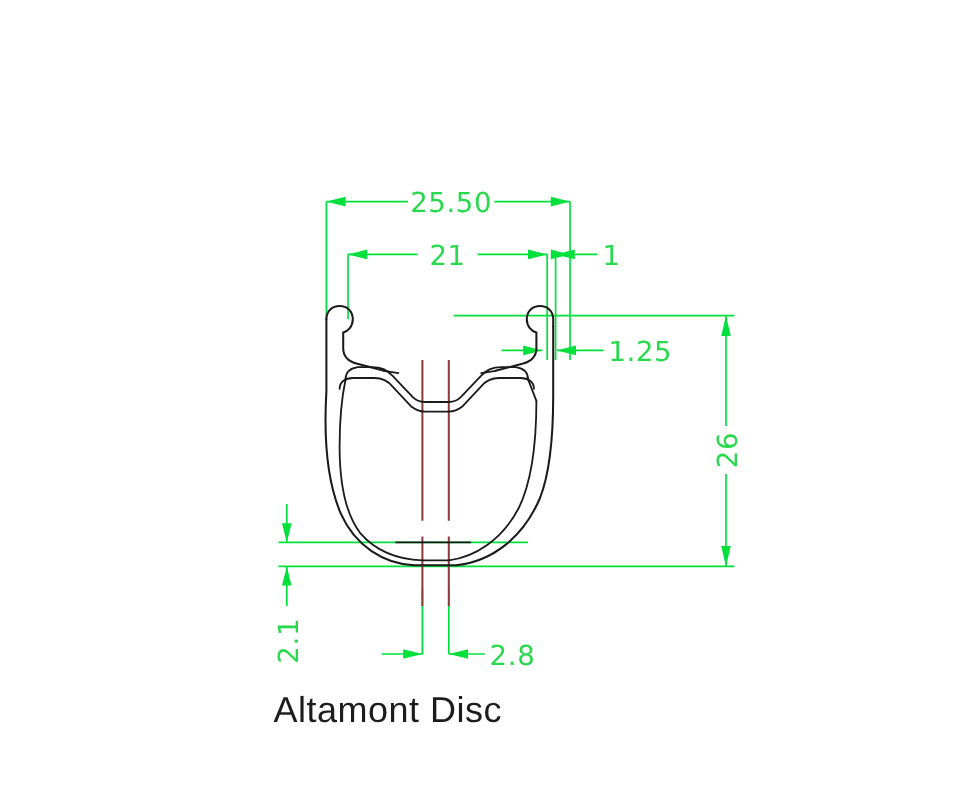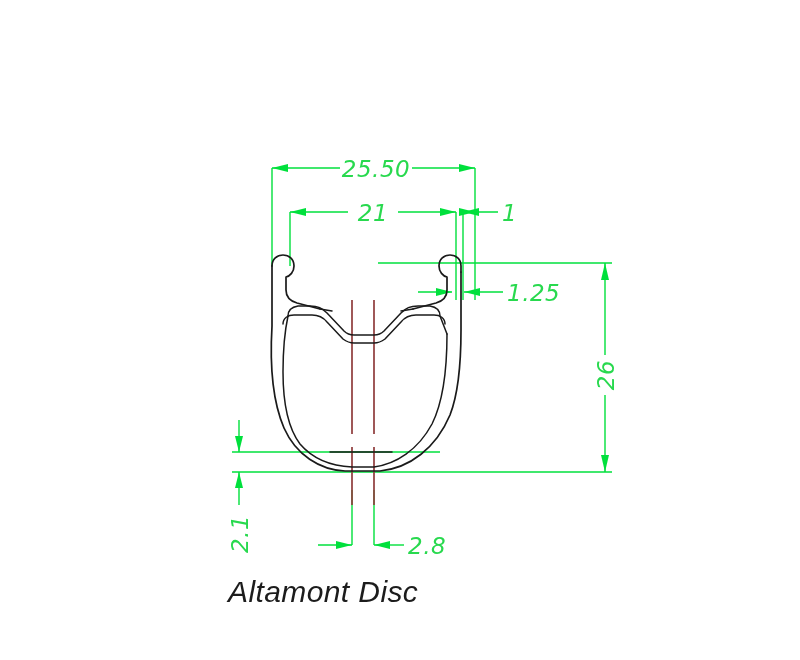--- a/index.html
+++ b/index.html
@@ -13,21 +13,20 @@
     height: 660px;
     font-family: "Liberation Sans", sans-serif;
     overflow: hidden;
     position: relative;
   }
   #drawing-root {
     width: 800px;
     height: 660px;
     position: relative;
     background: #ffffff;
-    font-style: italic;
   }
   svg#cad-canvas {
     display: block;
     width: 800px;
     height: 660px;
   }
   .dim-line, .ext-line {
     stroke: #00e03c;
     stroke-width: 1.4;
     fill: none;

